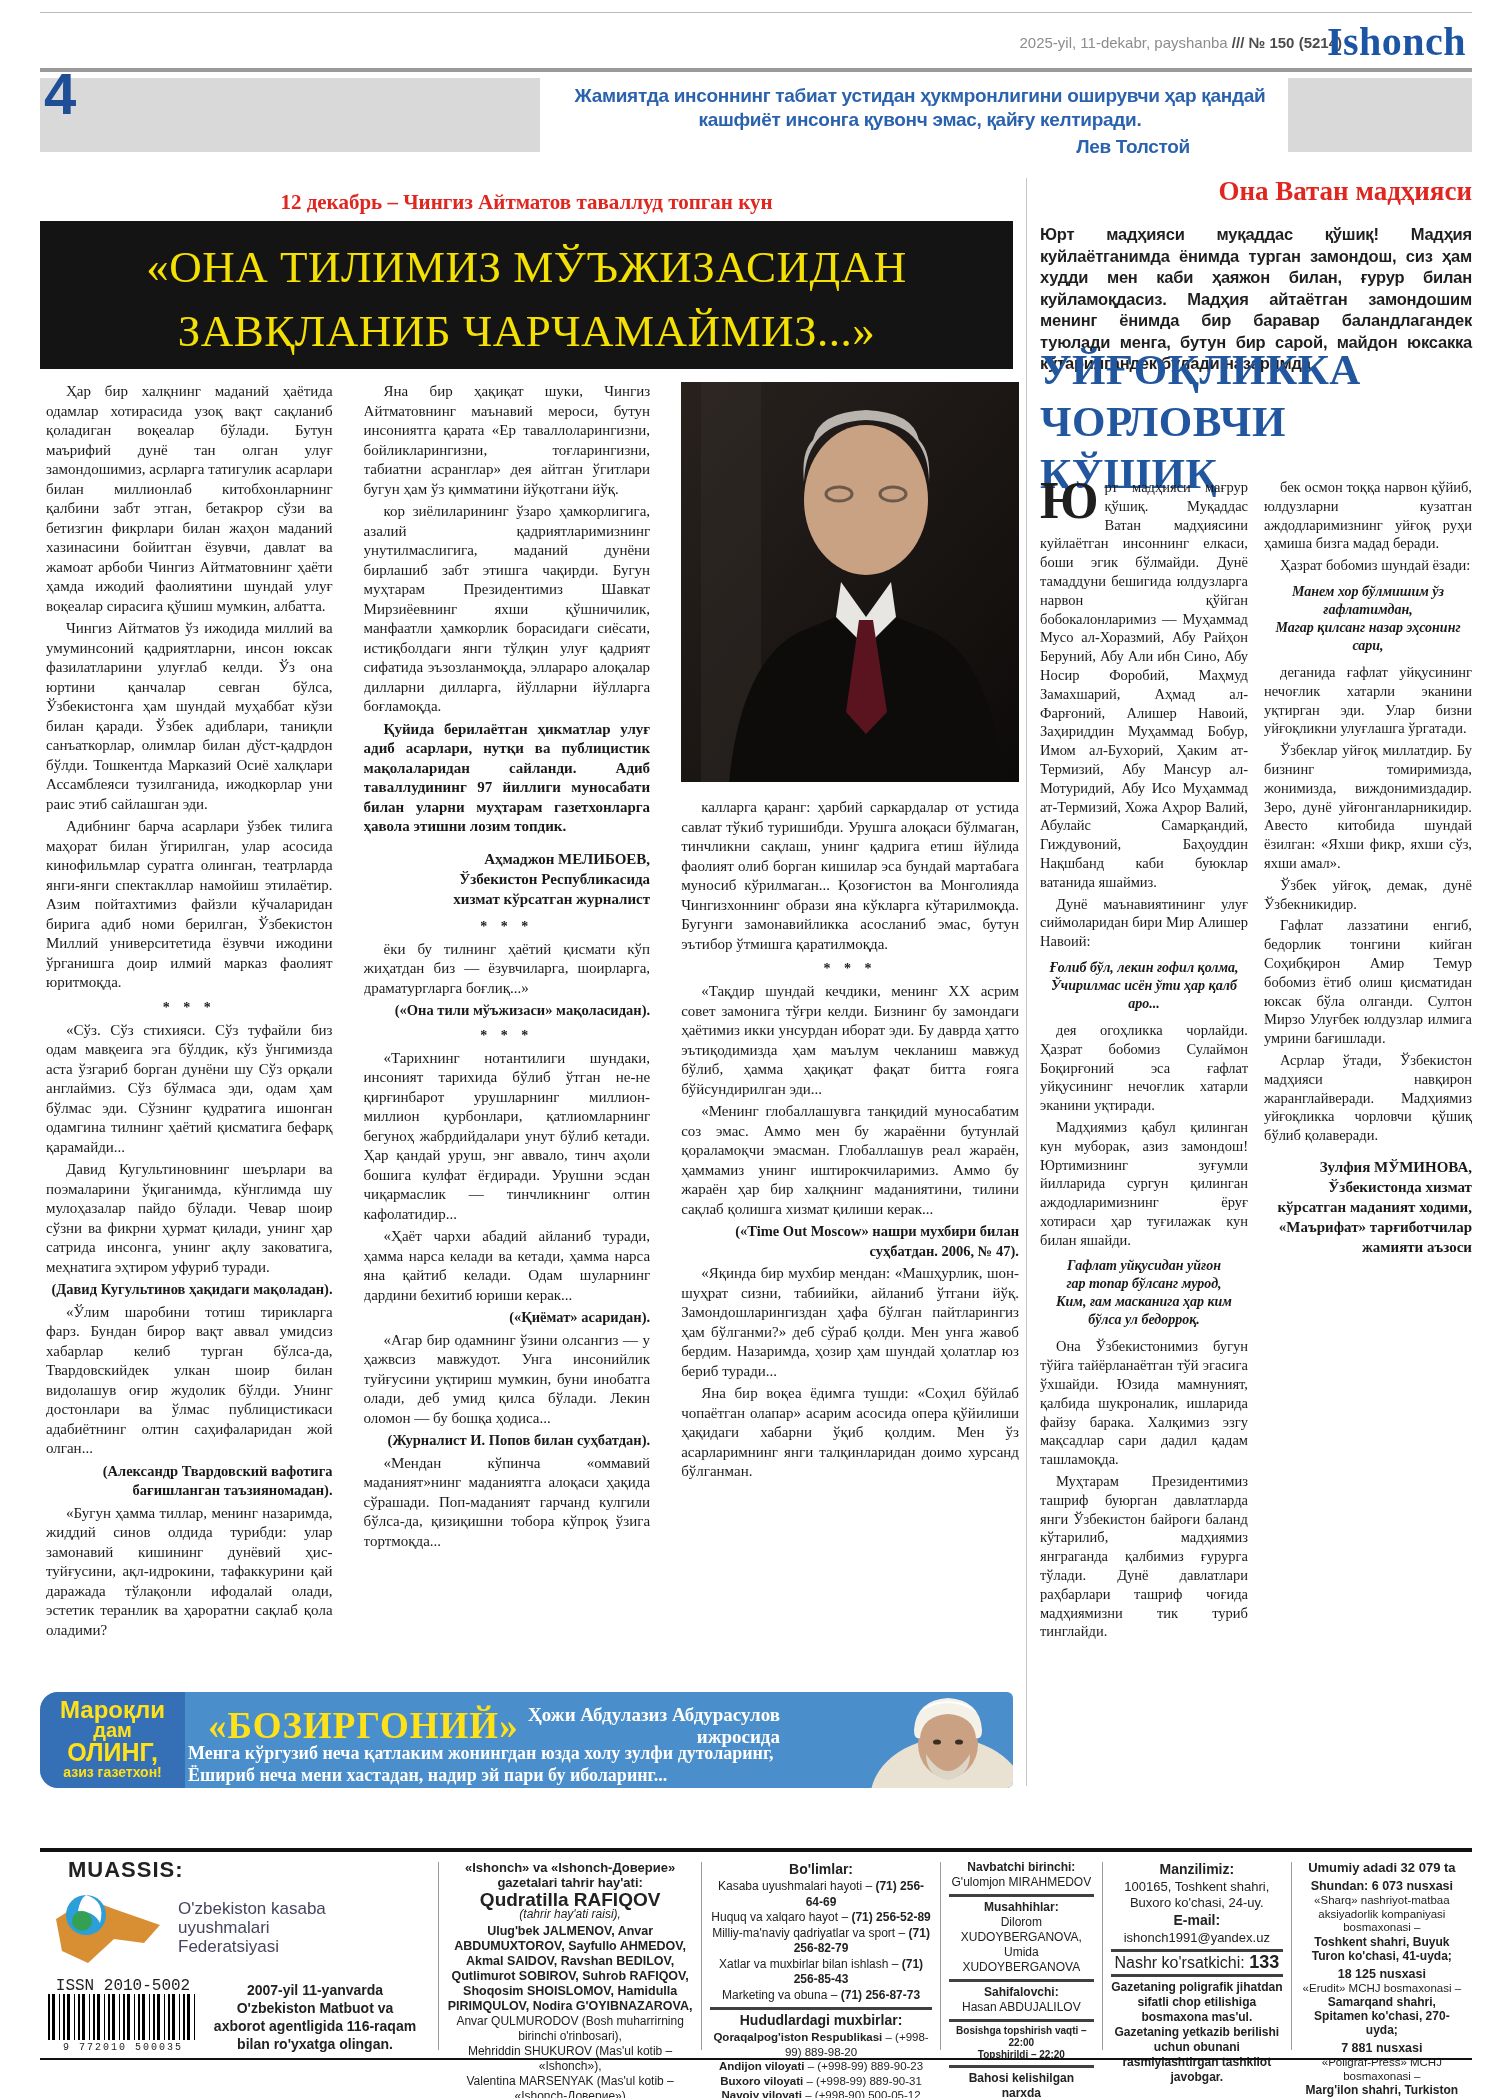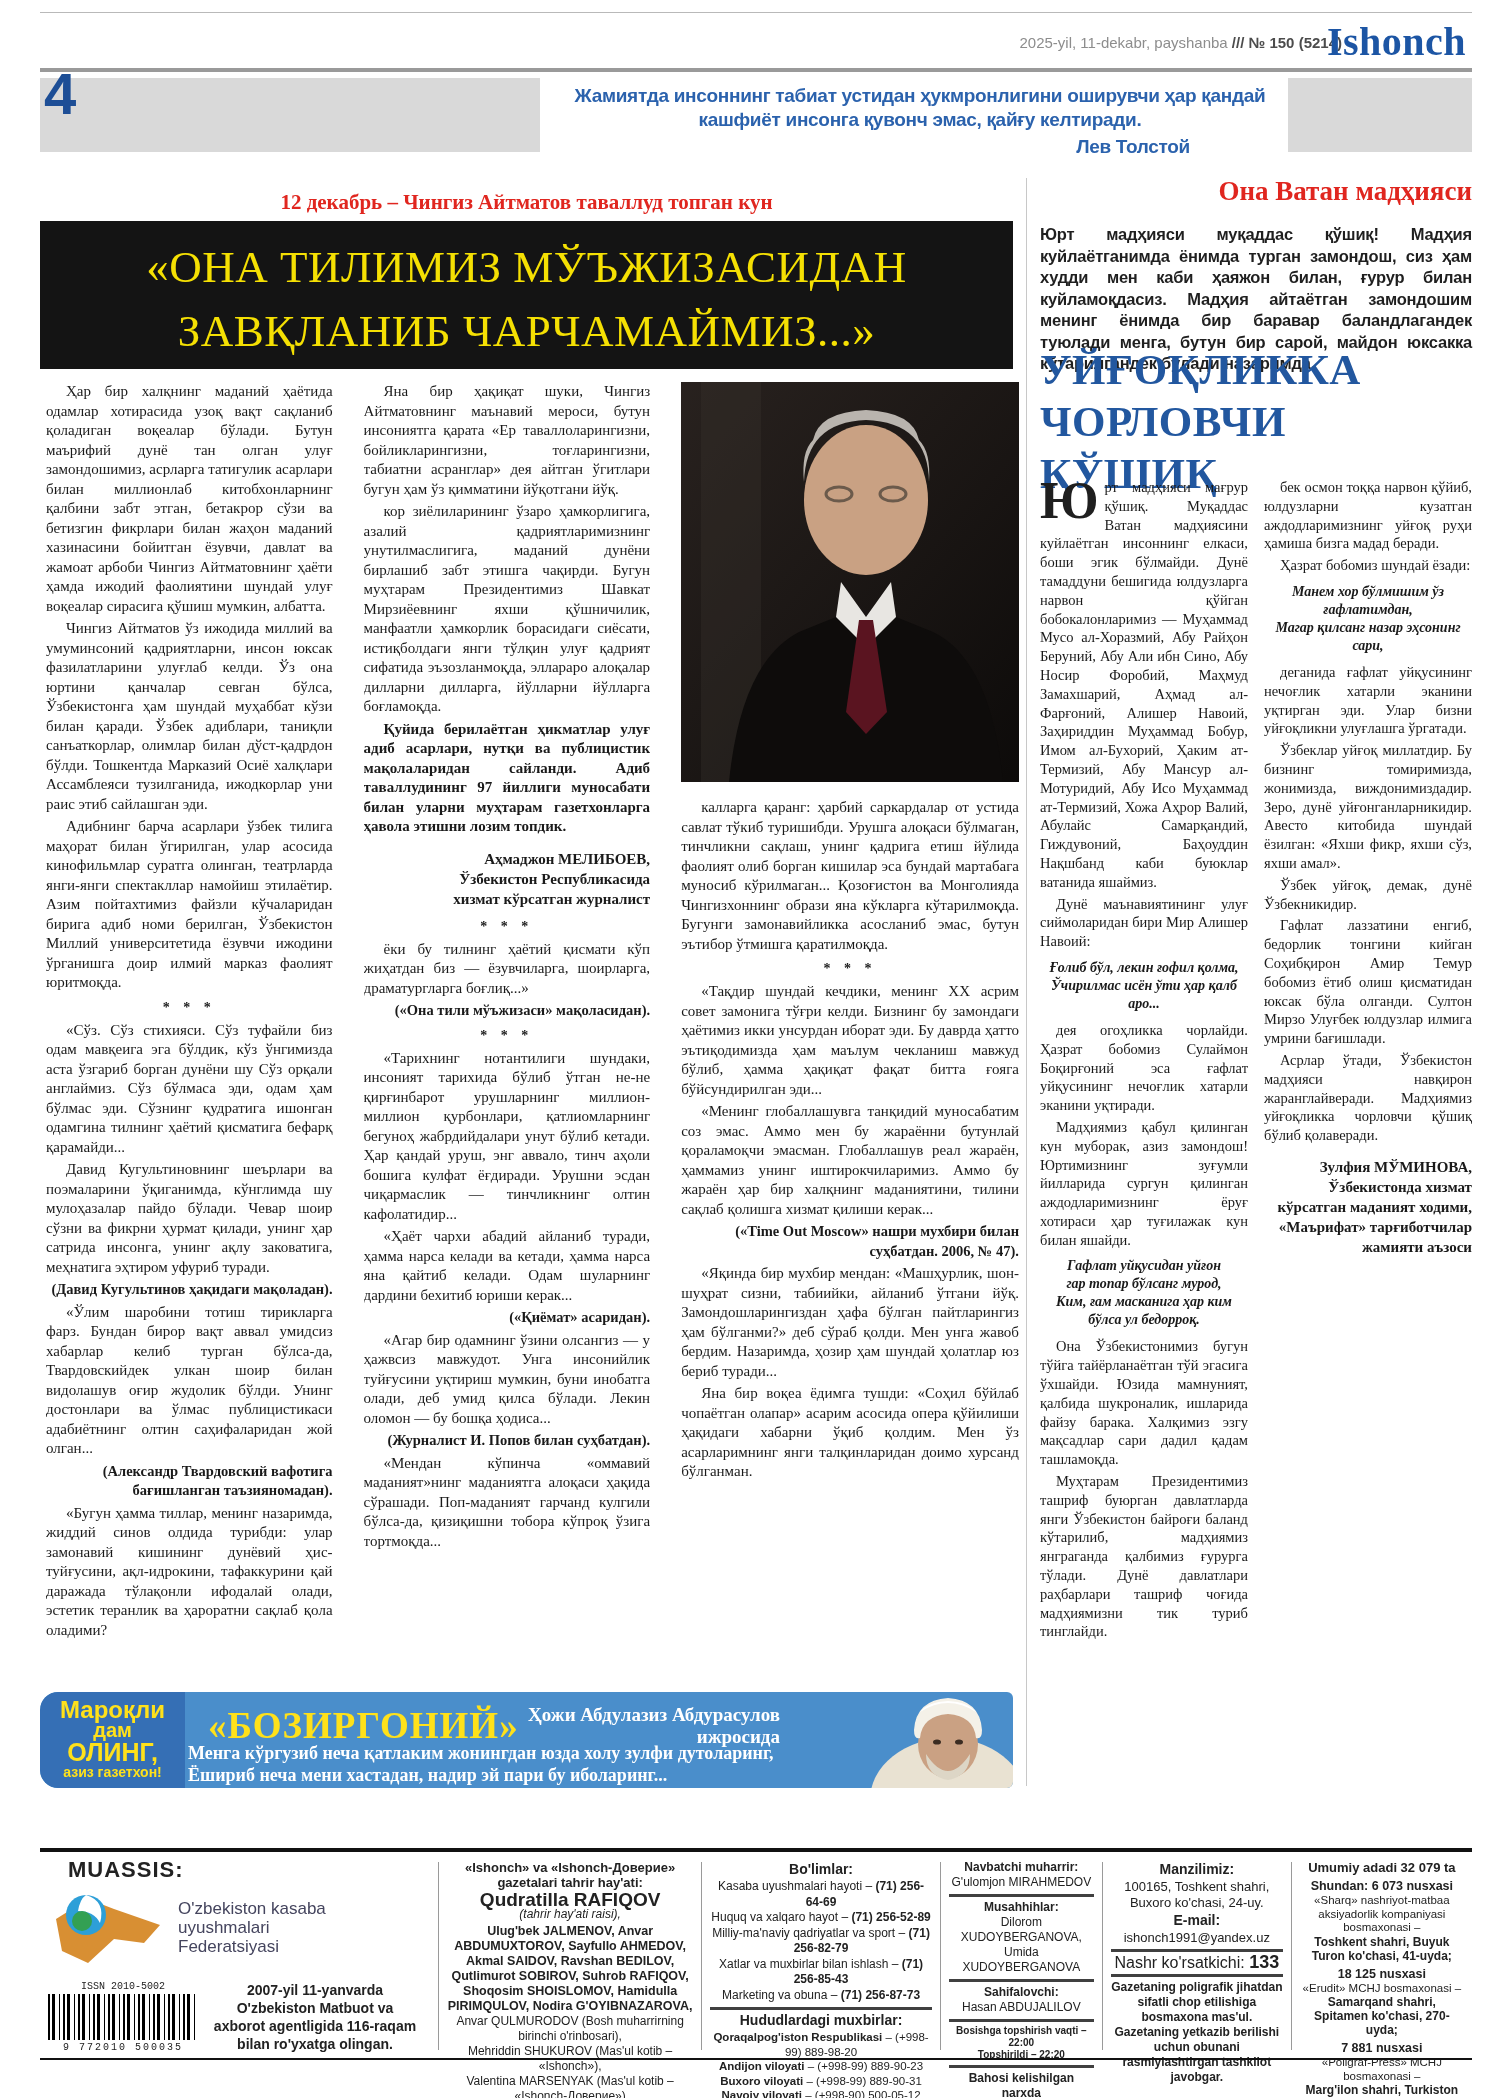--- a/index.html
+++ b/index.html
@@ -73,21 +73,21 @@
   .footer{position:absolute;left:40px;top:1860px;width:1432px;height:192px;display:flex;
           font-family:"Liberation Sans",sans-serif;font-size:12px;line-height:15px;color:#222;}
   .fcol{padding:0 8px;position:relative;}
   .fdiv{width:1px;background:#9a9a9a;margin:2px 0;}
   .f1{width:400px;} .f2{width:258px;text-align:center;} .f3{width:232px;text-align:center;}
   .f4{width:152px;text-align:center;} .f5{width:180px;text-align:center;} .f6{width:172px;text-align:center;}
   .muassis{font-size:22px;font-weight:bold;letter-spacing:1px;margin:2px 0 4px 20px;}
   .orgrow{display:flex;align-items:center;gap:10px;}
   .orgname{font-size:17px;line-height:19px;color:#45455e;width:150px;}
   .barrow{display:flex;gap:12px;align-items:center;margin-top:6px;}
-  .issn{font-family:"Liberation Mono",monospace;font-size:10px;text-align:center;}
+  .issn{font-family:"Liberation Mono",monospace;font-size:16px;text-align:center;}
   .barcode{width:150px;height:46px;background:repeating-linear-gradient(90deg,#000 0 2px,#fff 2px 4px,#000 4px 7px,#fff 7px 11px,#000 11px 12px,#fff 12px 15px);}
   .bardig{font-family:"Liberation Mono",monospace;font-size:10px;text-align:center;letter-spacing:2px;}
   .reg{font-weight:bold;font-size:14px;line-height:18px;width:210px;text-align:center;}
   .f2 .btitle2{font-weight:bold;font-size:13px;}
   .chair{font-weight:bold;font-size:19px;margin-top:2px;}
   .chairrole{font-style:italic;font-size:12px;}
   .members{font-weight:bold;font-size:12.5px;line-height:15px;margin-top:2px;}
   .bnote{font-size:12px;}
   .fh{font-weight:bold;font-size:14px;margin:2px 0;}
   .deptrow{font-size:12px;line-height:15.5px;}
@@ -317,21 +317,21 @@
       <div id="region-list">
           <div class="regrow"><b>Qoraqalpog'iston Respublikasi</b> – <span>(+998-99) 889-98-20</span></div>
           <div class="regrow"><b>Andijon viloyati</b> – <span>(+998-99) 889-90-23</span></div>
           <div class="regrow"><b>Buxoro viloyati</b> – <span>(+998-99) 889-90-31</span></div>
           <div class="regrow"><b>Navoiy viloyati</b> – <span>(+998-90) 500-05-12</span></div>
         </div>
     </div>
     <div class="fdiv"></div>
 
     <div class="fcol f4">
-      <div class="lbl">Navbatchi muharrir:</div>
+      <div class="lbl">Navbatchi birinchi:</div>
       <div>G'ulomjon MIRAHMEDOV</div>
       <div class="fsec lbl">Musahhihlar:</div>
       <div id="proof-list">
           <div>Dilorom XUDOYBERGANOVA,</div>
           <div>Umida XUDOYBERGANOVA</div>
         </div>
       <div class="fsec lbl">Sahifalovchi:</div>
       <div>Hasan ABDUJALILOV</div>
       <div class="fsec tiny">Bosishga topshirish vaqti – 22:00</div>
       <div class="tiny">Topshirildi – 22:20</div>

